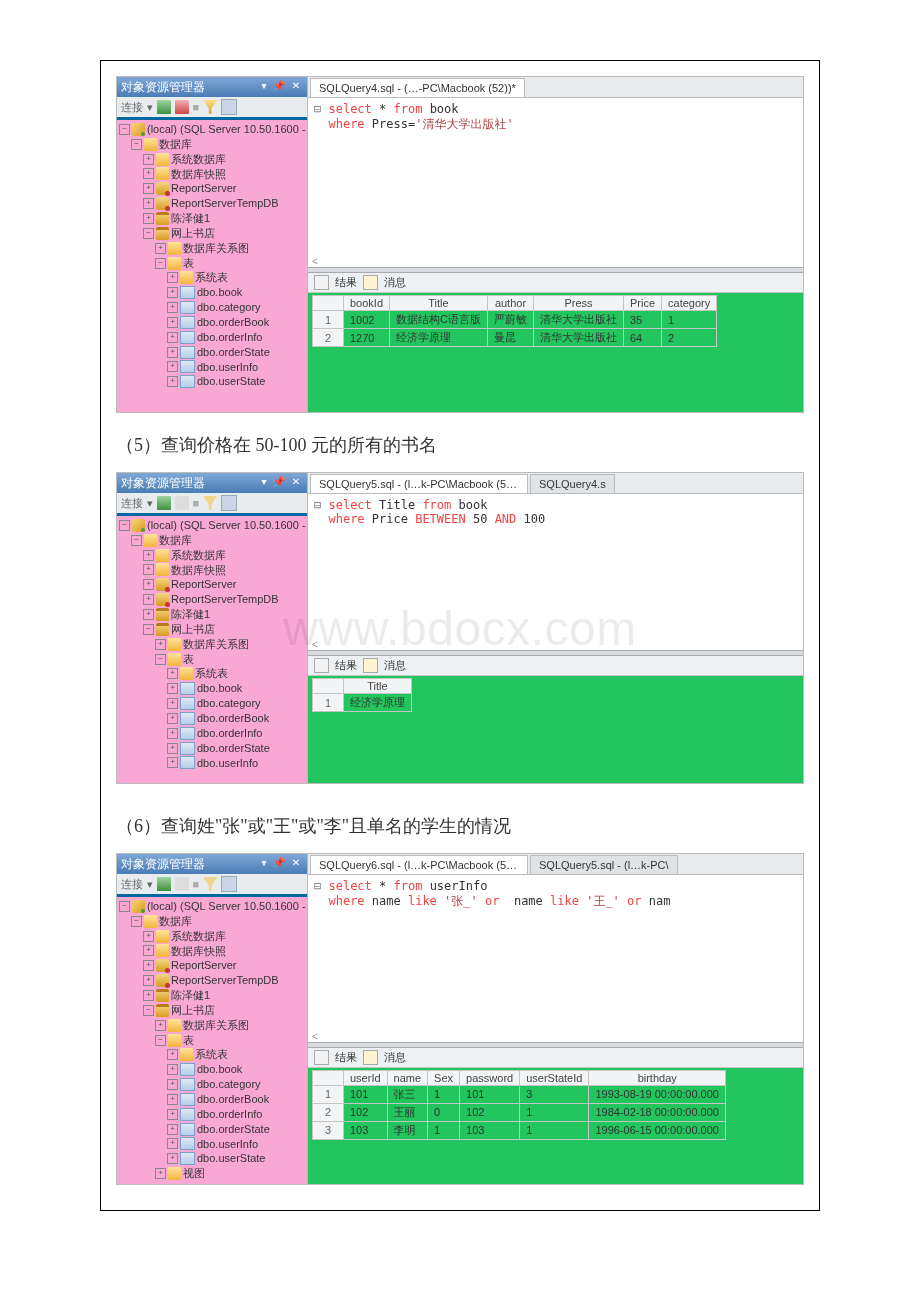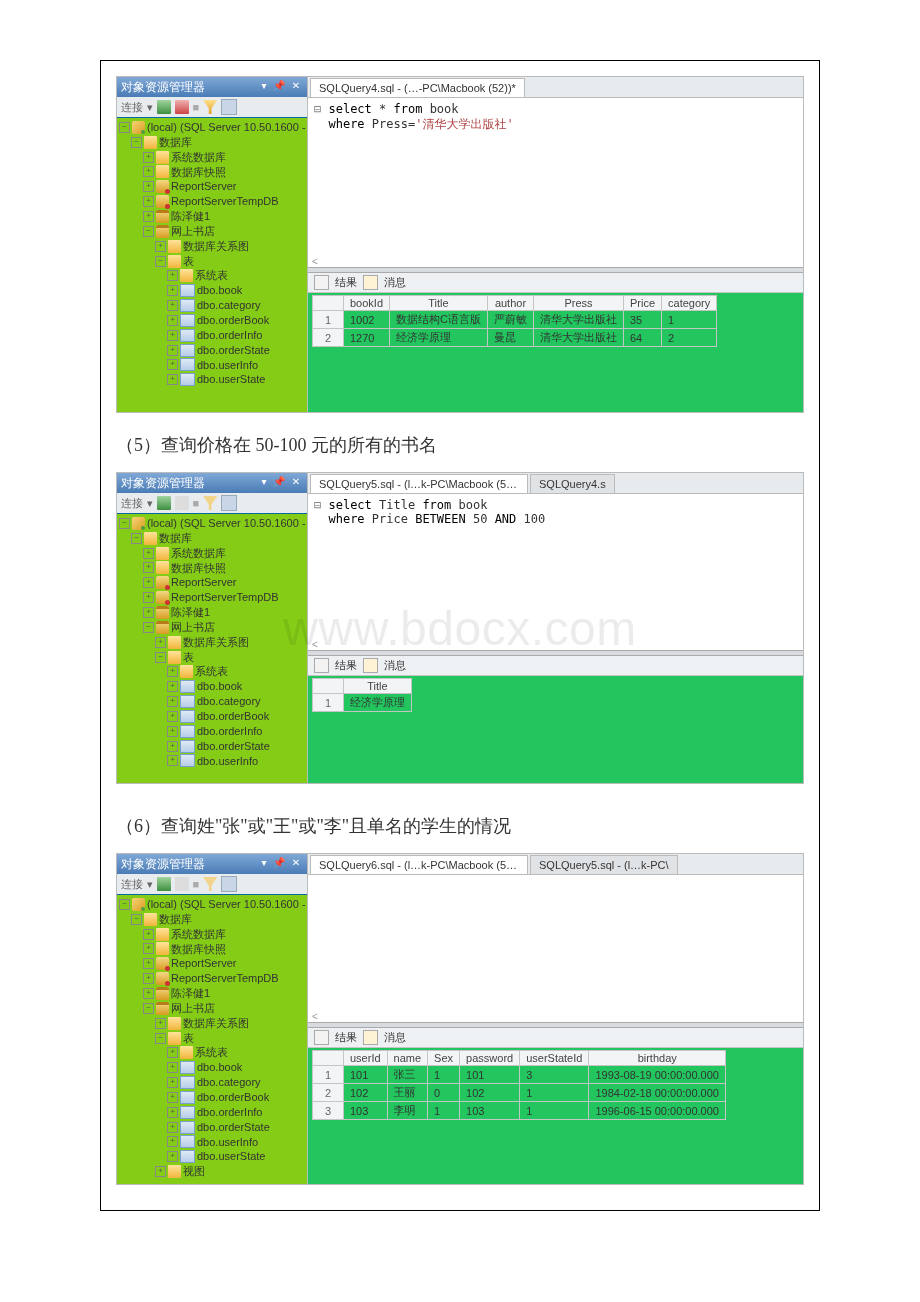--- a/index.html
+++ b/index.html
@@ -32,21 +32,21 @@
     height: 335px;
     position: relative;
     overflow: hidden;
   }
   
   .oe-panel {
     width: 190px;
     display: flex;
     flex-direction: column;
     border-right: 1px solid #bbb;
-    background: #84cc16;
+    background: #f9a8d4;
   }
   .oe-header {
     background: linear-gradient(#7fa8d6, #4a7cb6);
     color: #fff;
     font-size: 12px;
     padding: 2px 4px;
     display: flex;
     justify-content: space-between;
     align-items: center;
     height: 16px;
@@ -56,21 +56,21 @@
     gap: 2px;
   }
   .oe-header .icon-btn {
     width: 14px; height: 14px;
     color: #fff;
     font-size: 10px;
     text-align: center;
   }
   .oe-toolbar {
     background: #e9ecef;
-    border-bottom: 1px solid #0369a1;
+    border-bottom: 3px solid #0369a1;
     padding: 1px 4px;
     display: flex;
     gap: 4px;
     align-items: center;
     height: 18px;
     font-size: 11px;
     color: #666;
   }
   .oe-toolbar .i {
     width: 14px; height: 14px;
@@ -148,21 +148,21 @@
   }
   .sql-area {
     flex: 0 0 auto;
     padding: 4px 6px;
     font-family: Consolas, monospace;
     font-size: 12px;
     background: #fff;
     min-height: 30px;
     white-space: pre;
   }
-  .kw { color: #000000; }
+  .kw { color: #ef4444; }
   .str { color: #b04444; }
   .divider {
     height: 4px;
     background: #d8dce0;
     border-top: 1px solid #aaa;
     border-bottom: 1px solid #aaa;
   }
   .result-header {
     display: flex;
     gap: 6px;
@@ -649,20 +649,22 @@
               <span class="ico ico-folder"></span>
               <span>视图</span>
             </div>
         </div>
       </div>
       <div class="right-panel">
         <div class="tab-strip">
           <div class="tab">SQLQuery6.sql - (l…k-PC\Macbook (56))</div>
           <div class="tab inactive">SQLQuery5.sql - (l…k-PC\</div>
         </div>
+        <div class="sql-area"><span style="color:#888">⊟</span><span class="kw"> select</span> * <span class="kw">from</span> userInfo
+  <span class="kw">where</span> name <span class="kw">like</span> <span class="str">'张_'</span> <span class="kw">or</span>  name <span class="kw">like</span> <span class="str">'王_'</span> <span class="kw">or</span> nam</div>
         <div class="flex-spacer"></div>
         <div style="padding:0 4px;color:#999;font-size:10px;">&lt;</div>
         <div class="divider"></div>
         <div class="result-header">
           <span class="rh-icon"></span>
           <span>结果</span>
           <span class="rh-icon" style="background:#fff3d6;"></span>
           <span>消息</span>
         </div>
         <div class="result-grid">

